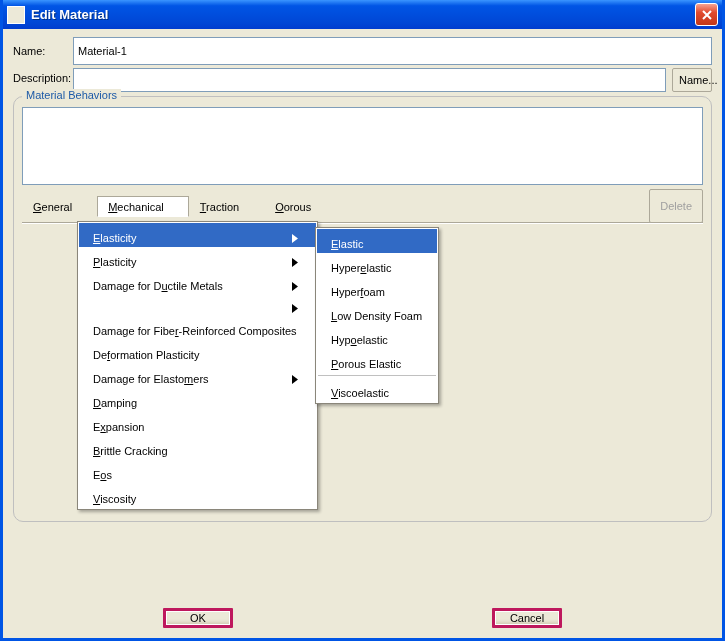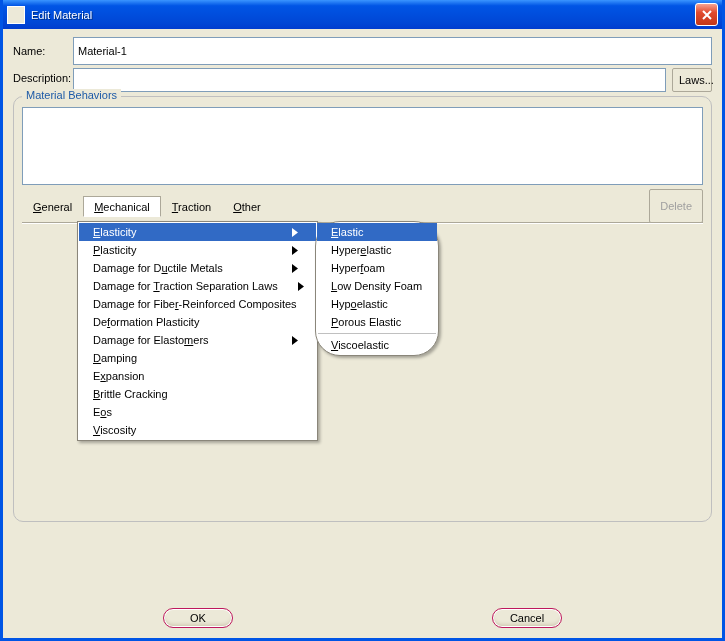--- a/index.html
+++ b/index.html
@@ -1,48 +1,48 @@
 <!DOCTYPE html>
 <html><head>
 <meta charset="utf-8">
 <style>
   html,body{margin:0;padding:0;font-family:"Tahoma","Segoe UI",sans-serif;font-size:11px;background:#fff;}
   .window{width:725px;height:641px;background:#ece9d8;box-sizing:border-box;position:relative;border:3px solid #0055e5;border-top:none;}
-  .titlebar{height:29px;background:linear-gradient(#3a95ff,#0055e5 20%,#0046d5 80%,#003ccf);display:flex;align-items:center;padding:0 4px;color:#fff;font-weight:normal;font-size:11px;font-family:"Tahoma","Trebuchet MS",sans-serif;}
+  .titlebar{height:29px;background:linear-gradient(#3a95ff,#0055e5 20%,#0046d5 80%,#003ccf);display:flex;align-items:center;padding:0 4px;color:#fff;font-weight:bold;font-size:13px;font-family:"Tahoma","Trebuchet MS",sans-serif;}
   .titlebar .sysicon{width:16px;height:16px;border:1px solid #fff;margin-right:6px;background:#ece9d8;}
   .titlebar .title{flex:1;text-shadow:1px 1px 0 #003080;}
   .titlebar .closebtn{width:21px;height:21px;border:1px solid #fff;border-radius:3px;background:linear-gradient(#f5a392,#e24b2e 40%,#c23618);display:flex;align-items:center;justify-content:center;font-weight:bold;font-size:12px;cursor:default;}
   .closebtn svg{display:block;}
   .client{position:absolute;top:29px;left:0;right:0;bottom:0;background:#ece9d8;padding:8px 10px 0 10px;box-sizing:border-box;}
   .row{display:flex;align-items:center;margin-bottom:3px;}
   .row .lbl{width:60px;color:#000;}
   .row.desc .lbl{align-self:flex-start;padding-top:4px;}
   .txt{flex:1;height:19px;border:1px solid #7f9db9;background:#fff;padding:13px 4px;box-sizing:border-box;font:inherit;}
   .txtarea{flex:1;height:24px;border:1px solid #7f9db9;background:#fff;padding:2px 4px;box-sizing:border-box;font:inherit;resize:none;}
   .editbtn{margin-left:6px;height:24px;width:40px;border:1px solid #aca899;background:#ece9d8;font:inherit;cursor:default;border-radius:2px;}
   .group{border:1px solid #bfbfbf;border-radius:10px;margin-top:4px;padding:10px 8px 8px 8px;position:relative;}
   .group-title{position:absolute;top:-8px;left:8px;background:#ece9d8;padding:0 4px;color:#1d5aa7;}
   .behaviors-box{height:76px;border:1px solid #7f9db9;background:#fff;}
   .menubar{display:flex;gap:0;margin-top:4px;align-items:center;}
-  .menubar .mitem{padding:4px 10px 3px 10px;color:#000;border:1px solid transparent;text-decoration:underline;text-decoration-color:transparent;cursor:default;}
+  .menubar .mitem{padding:4px 24px 3px 10px;color:#000;border:1px solid transparent;text-decoration:underline;text-decoration-color:transparent;cursor:default;}
   .menubar .mitem.open{border:1px solid #aca899;border-bottom:1px solid #fff;background:#fff;position:relative;z-index:4;}
   .menubar .spacer{flex:1;}
   .deletebtn{height:34px;padding:0 10px;border:1px solid #aca899;background:#ece9d8;color:#a0a0a0;font:inherit;border-radius:2px;}
   .content-area{border-top:1px solid #aca899;margin-top:-1px;height:290px;background:#ece9d8;box-shadow:inset 0 1px 0 #fff;}
   .bottom-bar{position:absolute;left:0;right:0;bottom:10px;display:flex;justify-content:space-between;padding:0 160px;}
-  .btn{width:70px;height:20px;border:1px solid #be185d;background:#ece9d8;font:inherit;border-radius:10px;cursor:default;box-shadow:inset 0 0 0 1px #fff, inset 0 -4px 4px -2px #c9c2a9;}
+  .btn{width:70px;height:20px;border:3px solid #be185d;background:#ece9d8;font:inherit;border-radius:1px;cursor:default;box-shadow:inset 0 0 0 1px #fff, inset 0 -4px 4px -2px #c9c2a9;}
   .popup{position:absolute;background:#fff;border:1px solid #8a867a;box-shadow:2px 2px 3px rgba(0,0,0,.3);z-index:3;padding:1px;}
-  .popup .pitem{display:flex;align-items:center;padding:3px 18px 3px 14px;white-space:nowrap;color:#000;cursor:default;}
+  .popup .pitem{display:flex;align-items:center;padding:9px 18px 3px 14px;white-space:nowrap;color:#000;cursor:default;}
   .popup .pitem.hl{background:#316ac5;color:#fff;}
   .popup .pitem .arrow{margin-left:auto;padding-left:20px;}
   .popup .pitem .arrow svg{display:block;}
   .popup .sep{height:1px;background:#c0c0c0;margin:2px 1px;}
   .mnemonic{text-decoration:underline;}
   #menu-mechanical{top:221px;left:74px;width:237px;z-index:3;}
-  #menu-elasticity{top:221px;left:312px;width:120px;z-index:3;border-radius:25px;}
+  #menu-elasticity{top:227px;left:312px;width:120px;z-index:3;}
 </style>
 </head>
 <body>
 
 <div class="window">
   <div class="titlebar">
     <div class="sysicon"></div>
     <div class="title">Edit Material</div>
     <div class="closebtn">
       <svg width="12" height="10" viewBox="0 0 12 10">
@@ -54,39 +54,39 @@
   <div class="client">
 
     <div class="row">
       <div class="lbl">Name:</div>
       <input class="txt" value="Material-1" style="">
     </div>
 
     <div class="row desc">
       <div class="lbl">Description:</div>
       <textarea class="txtarea" style=""></textarea>
-      <button class="editbtn">Laws...</button>
+      <button class="editbtn">Name...</button>
     </div>
 
     <div class="group">
       <div class="group-title">Material Behaviors</div>
       <div class="behaviors-box"></div>
 
       <div class="menubar">
         <div class="mitem">
           <span class="mnemonic">G</span><span>eneral</span>
         </div>
         <div class="mitem open">
           <span class="mnemonic">M</span><span>echanical</span>
         </div>
         <div class="mitem">
           <span class="mnemonic">T</span><span>raction</span>
         </div>
         <div class="mitem">
-          <span class="mnemonic">O</span><span>ther</span>
+          <span class="mnemonic">O</span><span>orous</span>
         </div>
         <div class="spacer"></div>
         <button class="deletebtn" disabled="">Delete</button>
       </div>
 
       <div class="content-area"></div>
     </div>
 
     <div class="bottom-bar">
       <button class="btn">OK</button>
@@ -113,21 +113,20 @@
       </div>
       <div class="pitem">
         <span>Damage for D<span class="mnemonic">u</span>ctile Metals</span>
         <span class="arrow">
           <svg width="6" height="9" viewBox="0 0 6 9">
             <path d="M0 0 L6 4.5 L0 9 Z" fill="#000"></path>
           </svg>
         </span>
       </div>
       <div class="pitem">
-        <span>Damage for <span class="mnemonic">T</span>raction Separation Laws</span>
         <span class="arrow">
           <svg width="6" height="9" viewBox="0 0 6 9">
             <path d="M0 0 L6 4.5 L0 9 Z" fill="#000"></path>
           </svg>
         </span>
       </div>
       <div class="pitem">
         <span>Damage for Fibe<span class="mnemonic">r</span>-Reinforced Composites</span>
         <span class="arrow">
           <svg width="6" height="9" viewBox="0 0 6 9">

